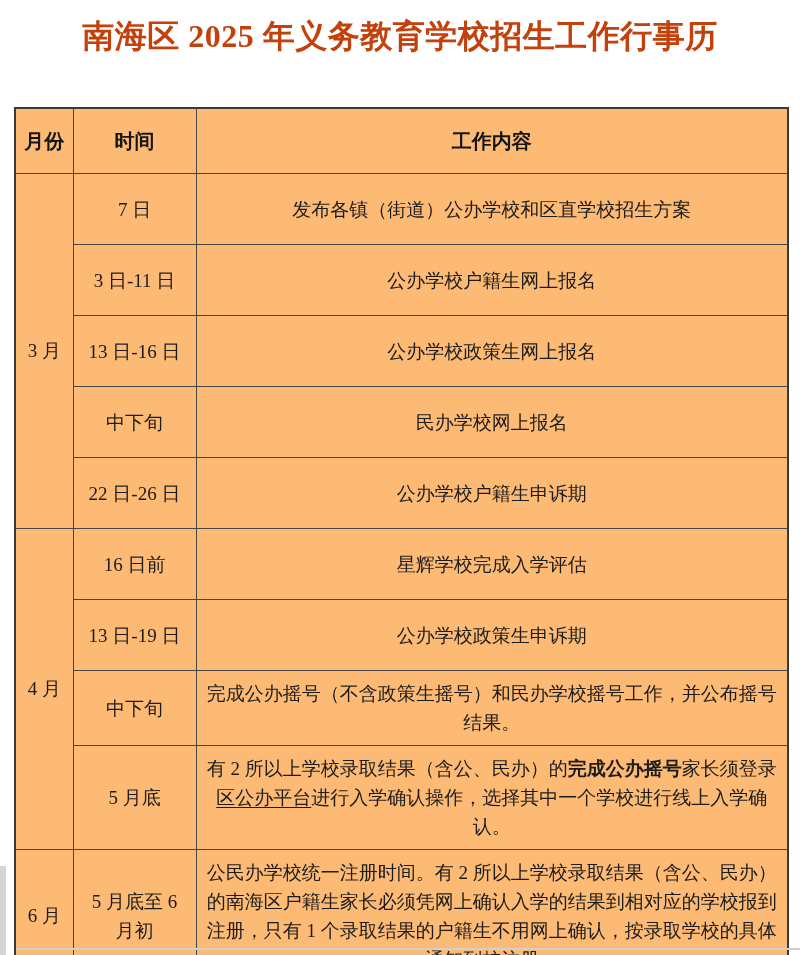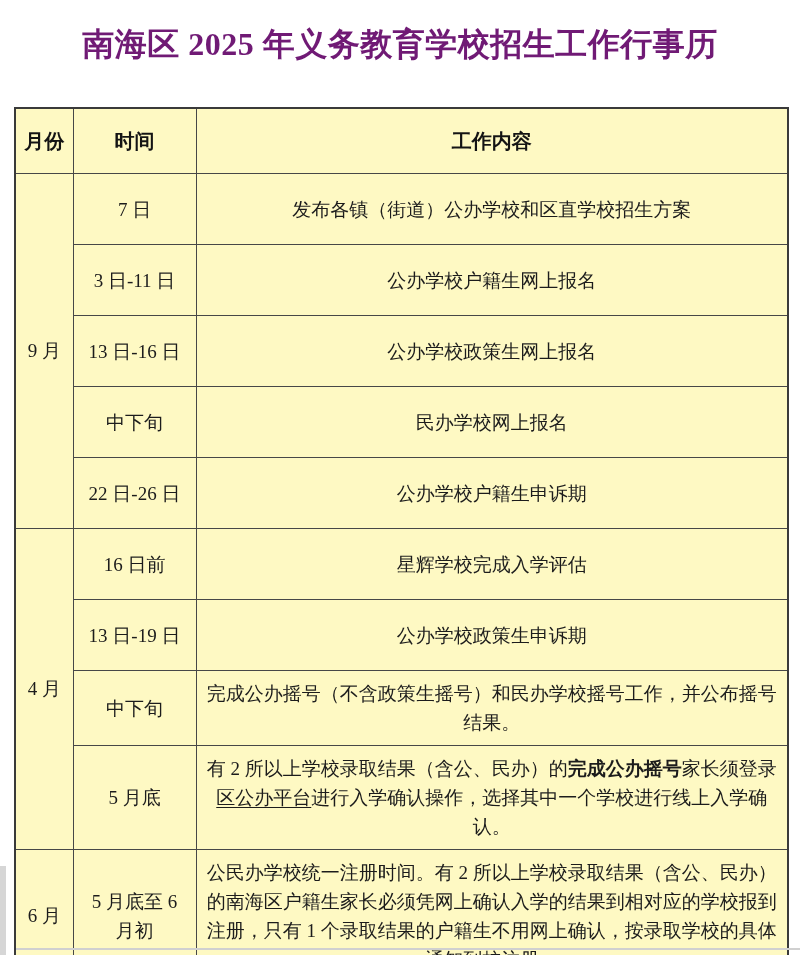--- a/index.html
+++ b/index.html
@@ -10,46 +10,46 @@
   .page {
     position: relative;
     width: 800px;
     height: 955px;
     background: #ffffff;
     font-family: "Liberation Serif", "DejaVu Serif", serif;
     color: #1c1c1c;
     overflow: hidden;
   }
   .doc-title {
-    margin: 16px;
+    margin: 8px;
     padding-top: 8px;
     text-align: center;
     font-size: 32px;
     line-height: 40px;
     font-weight: bold;
-    color: #701a75;
+    color: #c2410c;
     letter-spacing: 0.5px;
   }
   table.schedule {
     position: absolute;
     top: 107px;
     left: 14px;
     width: 773px;
     border-collapse: collapse;
     table-layout: fixed;
     background: #ffffff;
   }
   table.schedule col.c-month { width: 58px; }
   table.schedule col.c-time  { width: 123px; }
   table.schedule col.c-work  { width: 592px; }
   table.schedule th,
   table.schedule td {
     border: 1.5px solid #474747;
     vertical-align: middle;
-    background: #fef9c3;
+    background: #fdba74;
   }
   table.schedule {
     border: 2px solid #3a3a3a;
   }
   th.head {
     height: 62px;
     font-size: 20px;
     font-weight: bold;
     text-align: center;
     color: #141414;
@@ -108,21 +108,21 @@
     </colgroup>
     <thead>
       <tr>
         <th class="head">月份</th>
         <th class="head">时间</th>
         <th class="head">工作内容</th>
       </tr>
     </thead>
     <tbody id="schedule-body">
         <tr>
-          <td class="month" rowspan="5">9 月</td>
+          <td class="month" rowspan="5">3 月</td>
           <td class="time">7 日</td>
           <td class="content"><span>发布各镇（街道）公办学校和区直学校招生方案</span></td>
         </tr>
         <tr>
           <td class="time">3 日-11 日</td>
           <td class="content"><span>公办学校户籍生网上报名</span></td>
         </tr>
         <tr>
           <td class="time">13 日-16 日</td>
           <td class="content"><span>公办学校政策生网上报名</span></td>

